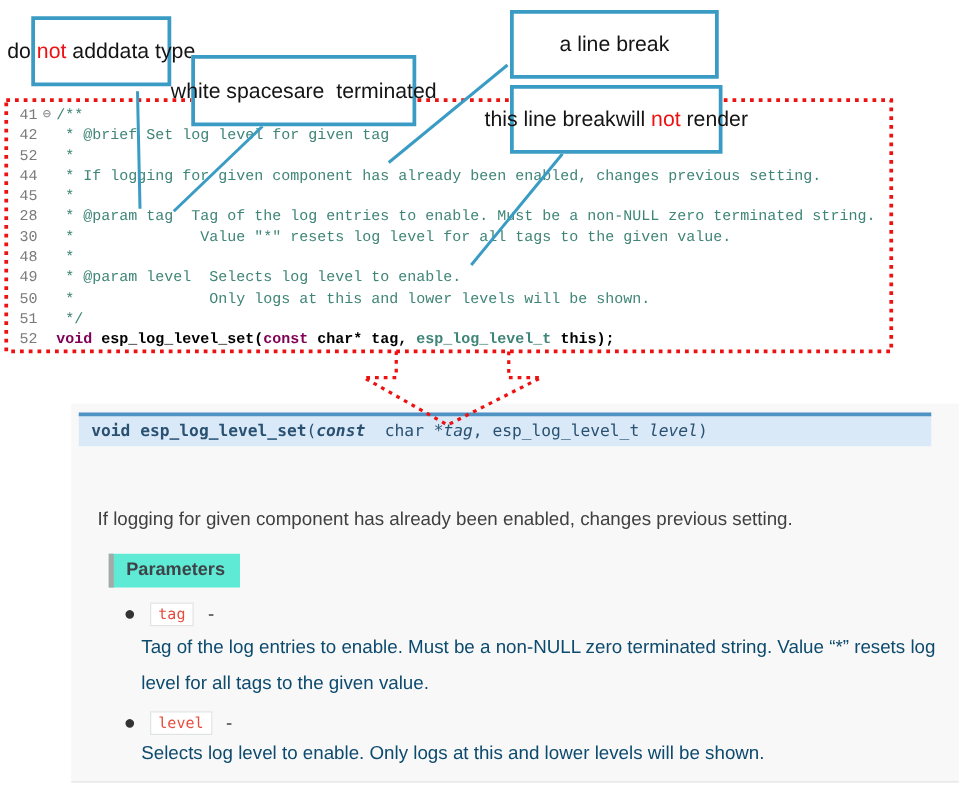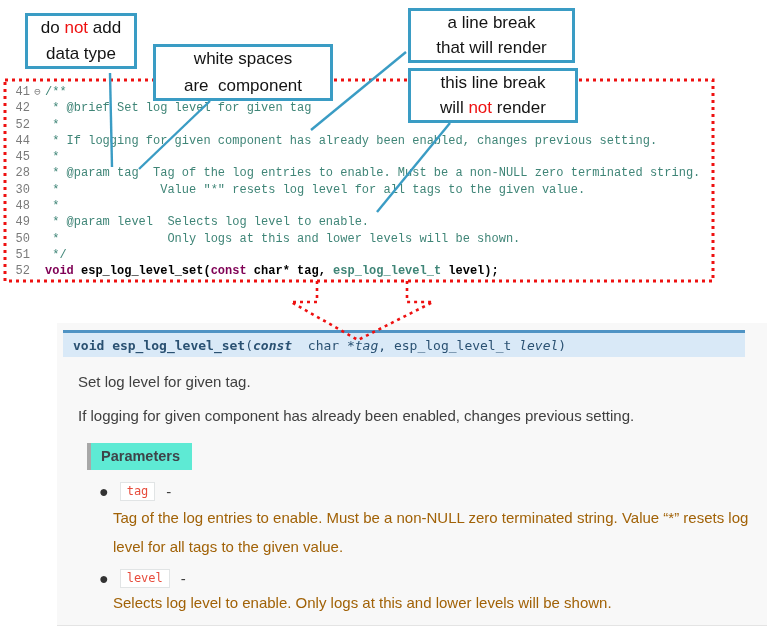--- a/index.html
+++ b/index.html
@@ -3,21 +3,21 @@
 <meta charset="utf-8">
 <style>
   html,body{margin:0;padding:0}
   body{
     width:767px;height:637px;position:relative;background:#fff;
     font-family:"Liberation Sans",sans-serif;overflow:hidden;
   }
   
   .callout{
     position:absolute;background:#fff;border:3px solid var(--accent);
-    z-index:10;display:flex;flex-direction:column;justify-content:space-between;
+    z-index:10;display:flex;flex-direction:row;justify-content:center;
     align-items:center;text-align:center;font-size:17px;line-height:24px;
     color:#141414;
   }
   .callout span{white-space:pre}
   .red{color:var(--red)}
   
   #svg-overlay{position:absolute;left:0;top:0;z-index:5;pointer-events:none}
   .teal-line{stroke:var(--accent);stroke-width:2.4;fill:none}
   .red-dotted{stroke:var(--red);fill:none;stroke-dasharray:3 4}
   
@@ -55,71 +55,69 @@
     font-size:14.5px;font-weight:bold;color:#3e4349;
   }
   .param-row{position:absolute;left:42px;display:flex;align-items:center;gap:11px}
   .dot{font-size:16px;color:#333;line-height:1}
   .chip{
     display:inline-block;border:1px solid #e1e4e5;background:#fff;
     color:var(--chip_red);font-family:"DejaVu Sans Mono",monospace;
     font-size:12px;padding:1px 6px 2px;
   }
   .dash{font-size:15px;color:#404040}
-  .param-desc{position:absolute;left:56px;width:645px;font-size:15px;line-height:29px;color:#a16207}
+  .param-desc{position:absolute;left:56px;width:645px;font-size:15px;line-height:29px;color:#0c4a6e}
 </style>
 </head>
 <body>
 
 <svg id="svg-overlay" width="767" height="637" viewBox="0 0 767 637">
   <rect class="red-dotted" x="5" y="80" width="708" height="201" stroke-width="3"></rect>
   <path class="red-dotted" d="M317,281 L317,302 L291,302 L358,340 L433,302 L407,302 L407,281" stroke-width="2.6"></path>
   <line class="teal-line" x1="110" y1="73" x2="112" y2="167"></line>
   <line class="teal-line" x1="210" y1="101" x2="139" y2="169"></line>
   <line class="teal-line" x1="406" y1="52" x2="311" y2="130"></line>
   <line class="teal-line" x1="450" y1="123" x2="377" y2="212"></line>
 </svg>
 
 <div class="callout" style="left:25px;top:13px;width:106px;height:50px">
   <span><span>do </span><span class="red">not</span><span> add</span></span>
   <span>data type</span>
 </div>
 <div class="callout" style="left:153px;top:44px;width:174px;height:51px">
   <span>white spaces</span>
-  <span>are  component</span>
+  <span>are  terminated</span>
 </div>
 <div class="callout" style="left:408px;top:8px;width:161px;height:49px">
   <span>a line break</span>
-  <span>that will render</span>
 </div>
 <div class="callout" style="left:408px;top:68px;width:164px;height:49px">
   <span>this line break</span>
   <span><span>will </span><span class="red">not</span><span> render</span></span>
 </div>
 
 <div class="code">
   <div class="cl"><span class="ln">41</span><span class="fold">⊖</span><span class="ct cmt">/**</span></div>
   <div class="cl"><span class="ln">42</span><span class="fold"></span><span class="ct cmt"> * @brief Set log level for given tag</span></div>
   <div class="cl"><span class="ln">52</span><span class="fold"></span><span class="ct cmt"> *</span></div>
   <div class="cl"><span class="ln">44</span><span class="fold"></span><span class="ct cmt"> * If logging for given component has already been enabled, changes previous setting.</span></div>
   <div class="cl"><span class="ln">45</span><span class="fold"></span><span class="ct cmt"> *</span></div>
   <div class="cl"><span class="ln">28</span><span class="fold"></span><span class="ct cmt"> * @param tag  Tag of the log entries to enable. Must be a non-NULL zero terminated string.</span></div>
   <div class="cl"><span class="ln">30</span><span class="fold"></span><span class="ct cmt"> *              Value "*" resets log level for all tags to the given value.</span></div>
   <div class="cl"><span class="ln">48</span><span class="fold"></span><span class="ct cmt"> *</span></div>
   <div class="cl"><span class="ln">49</span><span class="fold"></span><span class="ct cmt"> * @param level  Selects log level to enable.</span></div>
   <div class="cl"><span class="ln">50</span><span class="fold"></span><span class="ct cmt"> *               Only logs at this and lower levels will be shown.</span></div>
   <div class="cl"><span class="ln">51</span><span class="fold"></span><span class="ct cmt"> */</span></div>
-  <div class="cl b"><span class="ln">52</span><span class="fold"></span><span class="ct"><span class="kw">void</span><span> esp_log_level_set</span><span>(</span><span class="kw">const</span><span> char* tag, </span><span class="ty">esp_log_level_t</span><span> level);</span></span></div>
+  <div class="cl b"><span class="ln">52</span><span class="fold"></span><span class="ct"><span class="kw">void</span><span> esp_log_level_set</span><span>(</span><span class="kw">const</span><span> char* tag, </span><span class="ty">esp_log_level_t</span><span> this);</span></span></div>
 </div>
 
 <div class="panel">
   <div class="sigbox">
     <span class="sig-b">void </span><span class="sig-b">esp_log_level_set</span><span>(</span><span class="sig-bi">const</span><span>  char *</span><span class="sig-i">tag</span><span>, </span><span>esp_log_level_t </span><span class="sig-i">level</span><span>)</span>
   </div>
-  <div class="doc-p" style="top:50px">Set log level for given tag.</div>
   <div class="doc-p" style="top:84px">If logging for given component has already been enabled, changes previous setting.</div>
   <div class="params-title">Parameters</div>
   <div class="param-row" style="top:159px">
     <span class="dot">●</span>
     <span class="chip">tag</span>
     <span class="dash">-</span>
   </div>
   <div class="param-desc" style="top:180px">Tag of the log entries to enable. Must be a non-NULL zero terminated string. Value “*” resets log level for all tags to the given value.</div>
   <div class="param-row" style="top:246px">
     <span class="dot">●</span>

